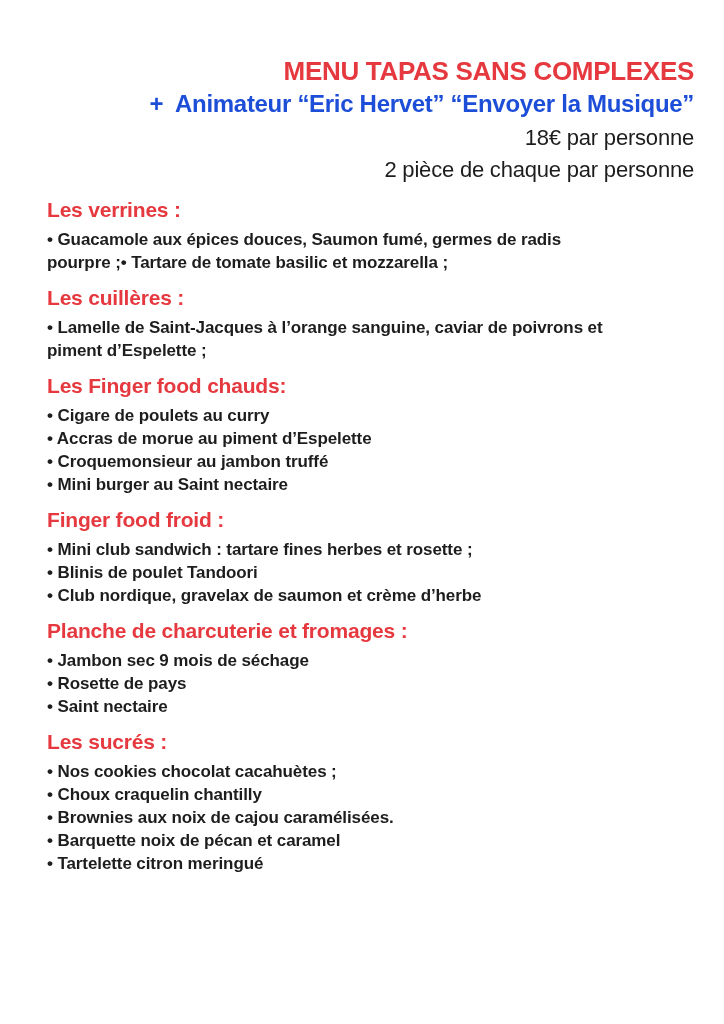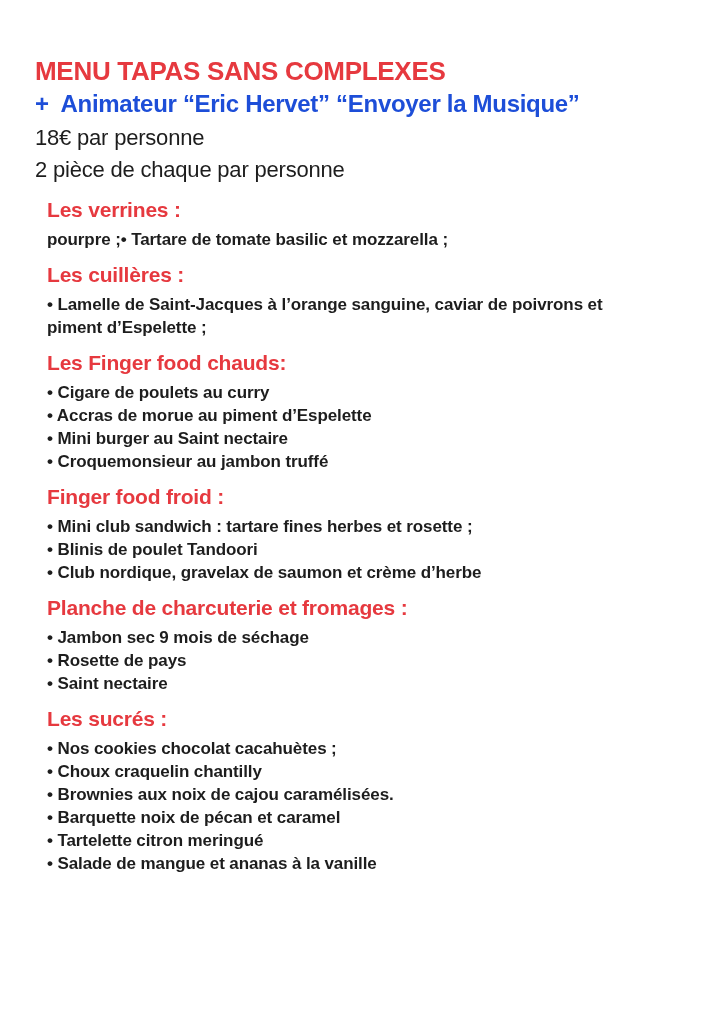--- a/index.html
+++ b/index.html
@@ -15,21 +15,21 @@
     overflow: hidden;
   }
   .page {
     width: 724px;
     height: 1024px;
     background: #ffffff;
     box-sizing: border-box;
     padding: 56px 40px 0 47px;
   }
   .header {
-    text-align: left;
+    text-align: right;
     margin: 0 -10px 0 -12px; 
   }
   .menu-title {
     color: #e6393f;
     font-size: 26px;
     font-weight: 700;
     letter-spacing: -0.3px;
     line-height: 30px;
   }
   .menu-subtitle {
@@ -75,35 +75,36 @@
 
   <div class="header">
     <div class="menu-title">MENU TAPAS SANS COMPLEXES</div>
     <div class="menu-subtitle">+  Animateur “Eric Hervet” “Envoyer la Musique”</div>
     <div class="menu-price">18€ par personne</div>
     <div class="menu-portion">2 pièce de chaque par personne</div>
   </div>
 
   <div class="section">
     <div class="section-heading">Les verrines :</div>
+    <div class="item-line">• Guacamole aux épices douces, Saumon fumé, germes de radis</div>
     <div class="item-line">pourpre ;• Tartare de tomate basilic et mozzarella ;</div>
   </div>
 
   <div class="section">
     <div class="section-heading">Les cuillères :</div>
     <div class="item-line">• Lamelle de Saint-Jacques à l’orange sanguine, caviar de poivrons et</div>
     <div class="item-line">piment d’Espelette ;</div>
   </div>
 
   <div class="section">
     <div class="section-heading">Les Finger food chauds:</div>
     <div class="item-line">• Cigare de poulets au curry</div>
     <div class="item-line">• Accras de morue au piment d’Espelette</div>
+    <div class="item-line">• Croquemonsieur au jambon truffé</div>
     <div class="item-line">• Mini burger au Saint nectaire</div>
-    <div class="item-line">• Croquemonsieur au jambon truffé</div>
   </div>
 
   <div class="section">
     <div class="section-heading">Finger food froid :</div>
     <div class="item-line">• Mini club sandwich : tartare fines herbes et rosette ;</div>
     <div class="item-line">• Blinis de poulet Tandoori</div>
     <div class="item-line">• Club nordique, gravelax de saumon et crème d’herbe</div>
   </div>
 
   <div class="section">
@@ -113,16 +114,15 @@
     <div class="item-line">• Saint nectaire</div>
   </div>
 
   <div class="section">
     <div class="section-heading">Les sucrés :</div>
     <div class="item-line">• Nos cookies chocolat cacahuètes ;</div>
     <div class="item-line">• Choux craquelin chantilly</div>
     <div class="item-line">• Brownies aux noix de cajou caramélisées.</div>
     <div class="item-line">• Barquette noix de pécan et caramel</div>
     <div class="item-line">• Tartelette citron meringué</div>
-    <div class="item-line">• Salade de mangue et ananas à la vanille</div>
   </div>
 
 </div>
 
 </body></html>

